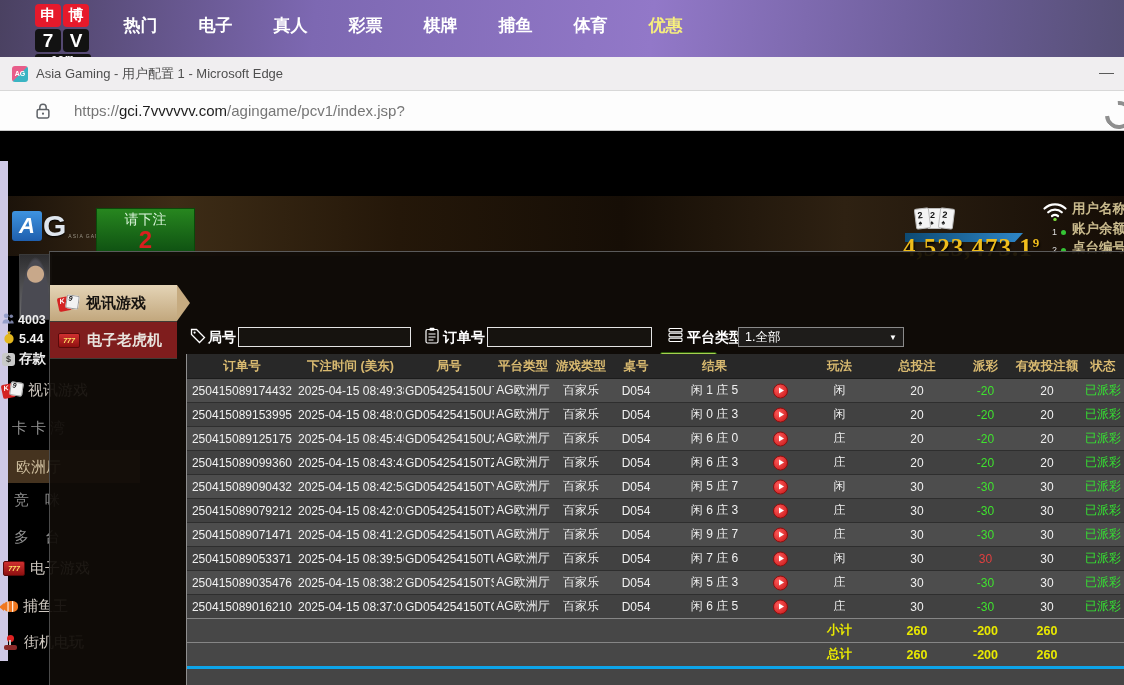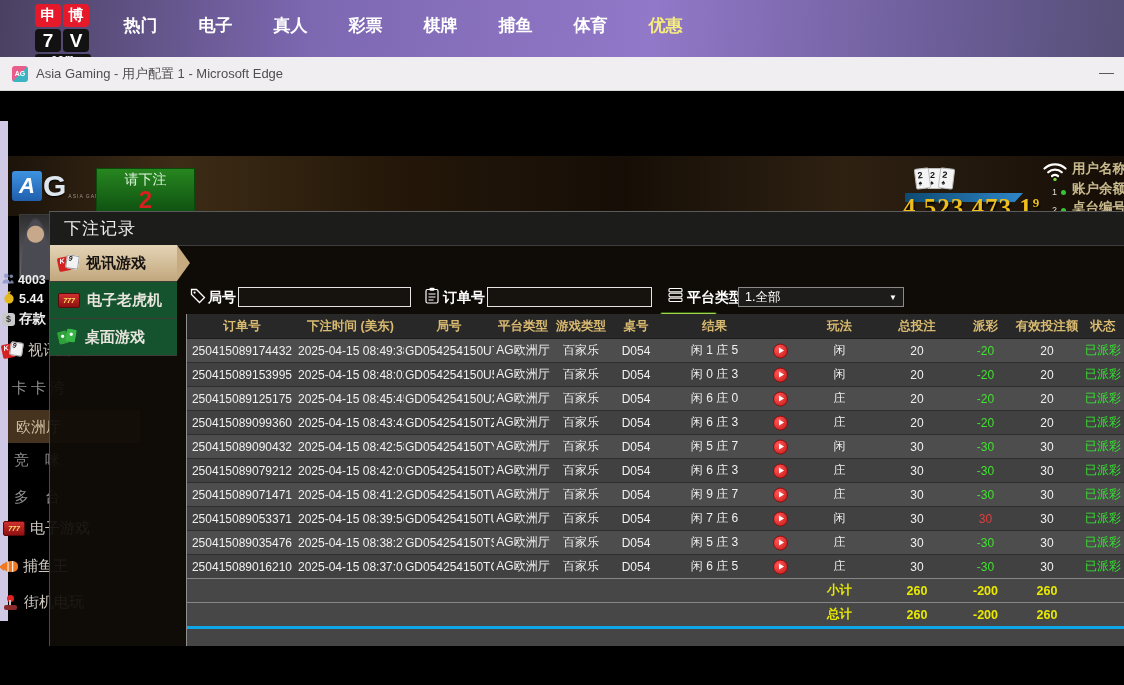--- a/index.html
+++ b/index.html
@@ -113,21 +113,21 @@
   .ic-arc .base{position:absolute;bottom:0;left:1px;width:13px;height:5px;background:#8a2a2a;border-radius:2px;}
   .ic-arc .stick{position:absolute;bottom:4px;left:6px;width:2px;height:6px;background:#c8c8c8;}
   .ic-arc .ball{position:absolute;top:0;left:4px;width:7px;height:7px;border-radius:50%;background:#e02222;}
   .ic-person,.ic-bag{display:inline-block;}
   
   .modal{position:absolute;left:49px;top:120px;width:1075px;height:435px;z-index:5;
     background:rgba(16,12,8,0.93);border-top:1px solid #5a5a5a;border-left:1px solid #4a4a4a;box-sizing:border-box;}
   .mhead{height:33px;background:rgba(30,30,30,0.9);border-bottom:1px solid #3d3d3d;
     color:#f2f2f2;font-size:17px;line-height:33px;padding-left:14px;letter-spacing:1px;}
   .msidebar{position:absolute;left:0;top:33px;width:127px;}
-  .sitem{position:relative;height:36px;border-bottom:1px solid #3f3b35;background:#14532d;
+  .sitem{position:relative;height:36px;border-bottom:1px solid #3f3b35;background:#7f1d1d;
     display:flex;align-items:center;gap:7px;padding-left:8px;color:#e8e4de;font-size:15px;font-weight:bold;cursor:pointer;}
   .sitem.active{background:linear-gradient(180deg,#e4d4b6,#c2a77d);color:#161310;}
   .sitem.active::after{content:"";position:absolute;right:-13px;top:0;
     border-top:18px solid transparent;border-bottom:18px solid transparent;border-left:13px solid #c6ab80;}
   
   .mform{position:absolute;left:127px;top:33px;width:948px;height:69px;}
   .fl{position:absolute;color:#fff;font-size:14px;font-weight:bold;white-space:nowrap;}
   .fic{position:absolute;}
   .tin{position:absolute;height:20px;background:#16130f;border:1px solid #e4e4e4;box-sizing:border-box;
     color:#fff;font-size:12px;padding:0 4px;outline:none;}
@@ -189,20 +189,31 @@
       <div class="mi hl">优惠</div>
     </div>
   </div>
 
   <div class="titlebar">
     <div class="favicon">AG</div>
     <div class="wintitle">Asia Gaming - 用户配置 1 - Microsoft Edge</div>
     <div class="minbtn">—</div>
   </div>
 
+  <div class="urlbar">
+    <span class="lock">
+      <svg width="14" height="16" viewBox="0 0 13 15">
+          <rect x="1" y="6" width="11" height="8" rx="1.5" fill="none" stroke="#5f6368" stroke-width="1.4"></rect>
+          <path d="M3.5 6V4.2a3 3 0 0 1 6 0V6" fill="none" stroke="#5f6368" stroke-width="1.4"></path>
+          <circle cx="6.5" cy="10" r="1" fill="#5f6368"></circle>
+        </svg>
+    </span>
+    <span class="urltext"><span class="dim">https://</span><span class="host">gci.7vvvvvv.com</span><span class="dim">/agingame/pcv1/index.jsp?</span></span>
+    <span class="urlring"></span>
+  </div>
 
   <div class="canvas">
     <div class="lavender"></div>
     <div class="backdrop"></div>
 
     <div class="aglogo">
       <div class="abox">A</div>
       <div class="g">G</div>
       <div class="cap">ASIA GAMING</div>
     </div>
@@ -292,40 +303,32 @@
     <div class="sideitem lit" style="left:3px;top:502px;">
       <span class="ic-arc">
           <i class="ball"></i>
           <i class="stick"></i>
           <i class="base"></i>
         </span>
       <span>街机电玩</span>
     </div>
 
     <div class="modal">
-      <div class="mhead">下注记录</div>
 
       <div class="msidebar">
         <div class="sitem active">
           <span class="ic-cards">
               <i class="cb">K</i>
               <i class="cf">9</i>
             </span>
           <span>视讯游戏</span>
         </div>
         <div class="sitem">
           <span class="ic-slot">777</span>
           <span>电子老虎机</span>
-        </div>
-        <div class="sitem">
-          <span class="ic-green">
-              <i></i>
-              <i></i>
-            </span>
-          <span>桌面游戏</span>
         </div>
       </div>
 
       <div class="mform">
 
         <span class="fic" style="left:13px;top:43px;">
           <svg width="16" height="16" viewBox="0 0 16 16">
               <path d="M1.5 6.5v-5h5l8 8-5 5z" fill="none" stroke="#fff" stroke-width="1.3"></path>
               <circle cx="4.6" cy="4.6" r="1.1" fill="#fff"></circle>
             </svg>

